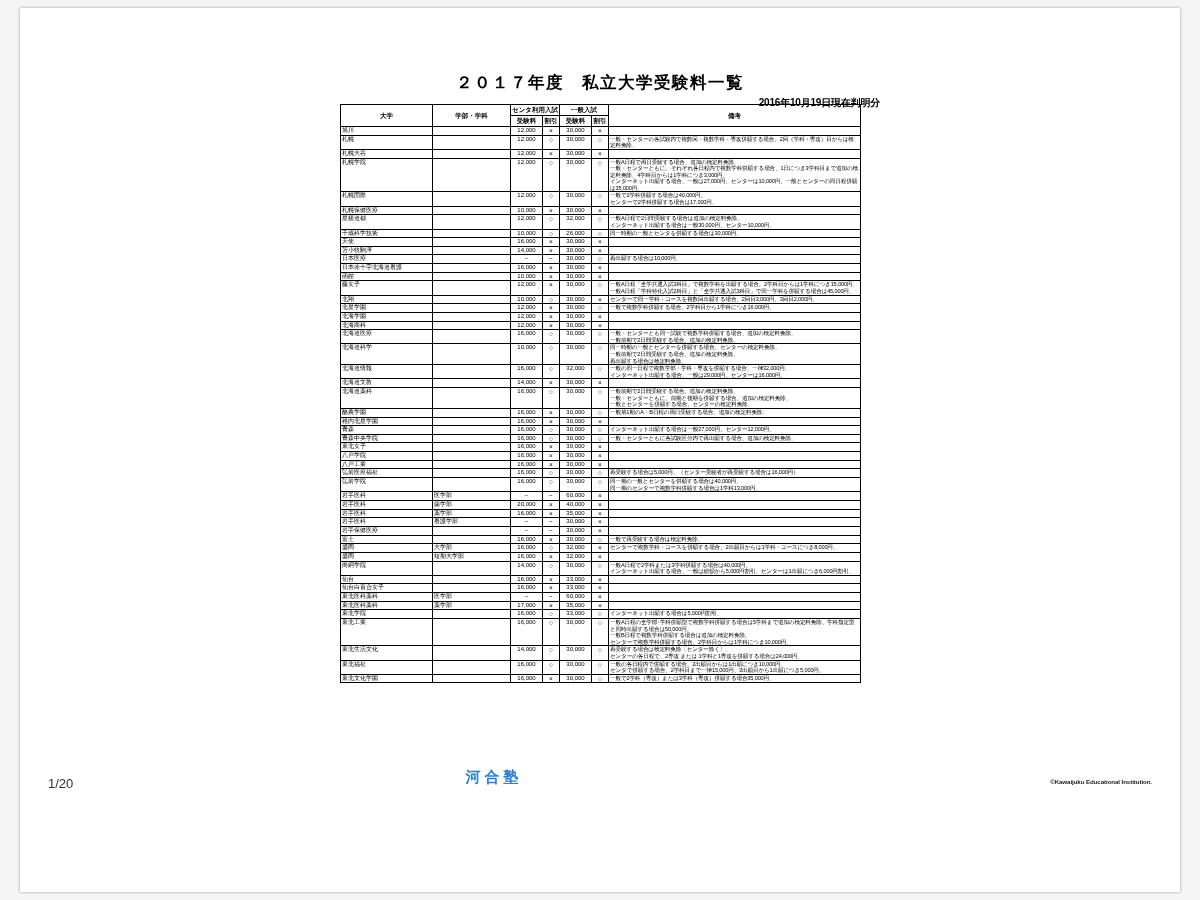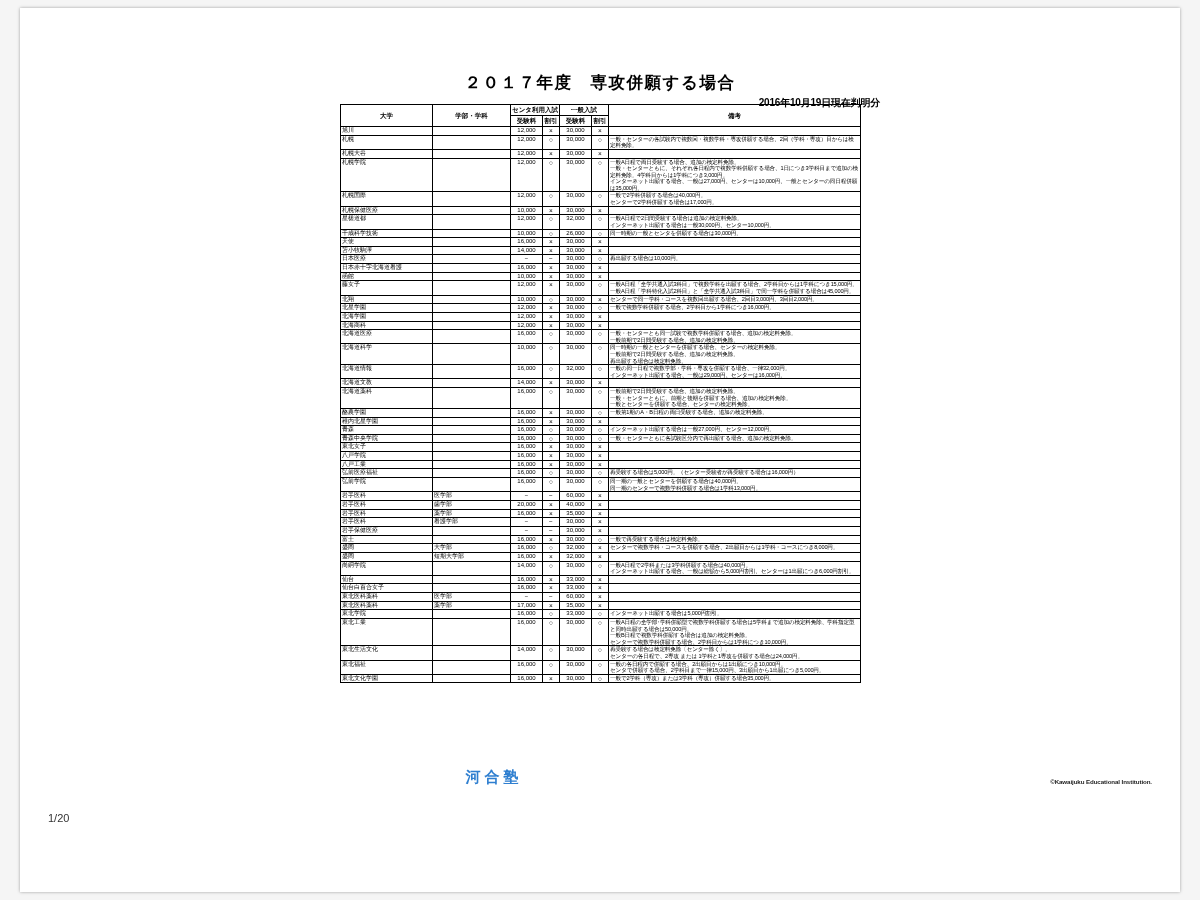--- a/index.html
+++ b/index.html
@@ -73,22 +73,22 @@
   col.c-note   { width: 252px; }
 
   td.univ  { text-align: left;  padding-left: 2px; font-size: 6px; }
   td.fac   { text-align: left;  padding-left: 2px; font-size: 6px; }
   td.fee   { text-align: center; font-size: 6px; }
   td.disc  { text-align: center; font-size: 6.5px; }
   td.note  { text-align: left; padding-left: 1.5px; font-size: 5.6px; letter-spacing: -0.15px; }
 
   #footer-page {
     position: absolute;
-    left: 28px; top: 804px;
-    font-size: 11px;
+    left: 28px; top: 768px;
+    font-size: 13px;
     color: #333;
   }
   #brand {
     position: absolute;
     left: 0; top: 760px;
     width: 948px;
     text-align: center;
     font-size: 15px;
     font-weight: bold;
     color: #2f7fd0;
@@ -102,21 +102,21 @@
     color: #222;
     letter-spacing: -0.1px;
   }
 </style>
 </head>
 <body>
 
 <div id="page">
   <div id="sheet">
 
-    <div id="doc-title">２０１７年度　専攻併願する場合</div>
+    <div id="doc-title">２０１７年度　私立大学受験料一覧</div>
     <div id="asof">2016年10月19日現在判明分</div>
 
     <table class="fees">
       <colgroup>
         <col class="c-univ">
           <col class="c-fac">
         <col class="c-cfee">
           <col class="c-cdisc">
         <col class="c-gfee">
           <col class="c-gdisc">

